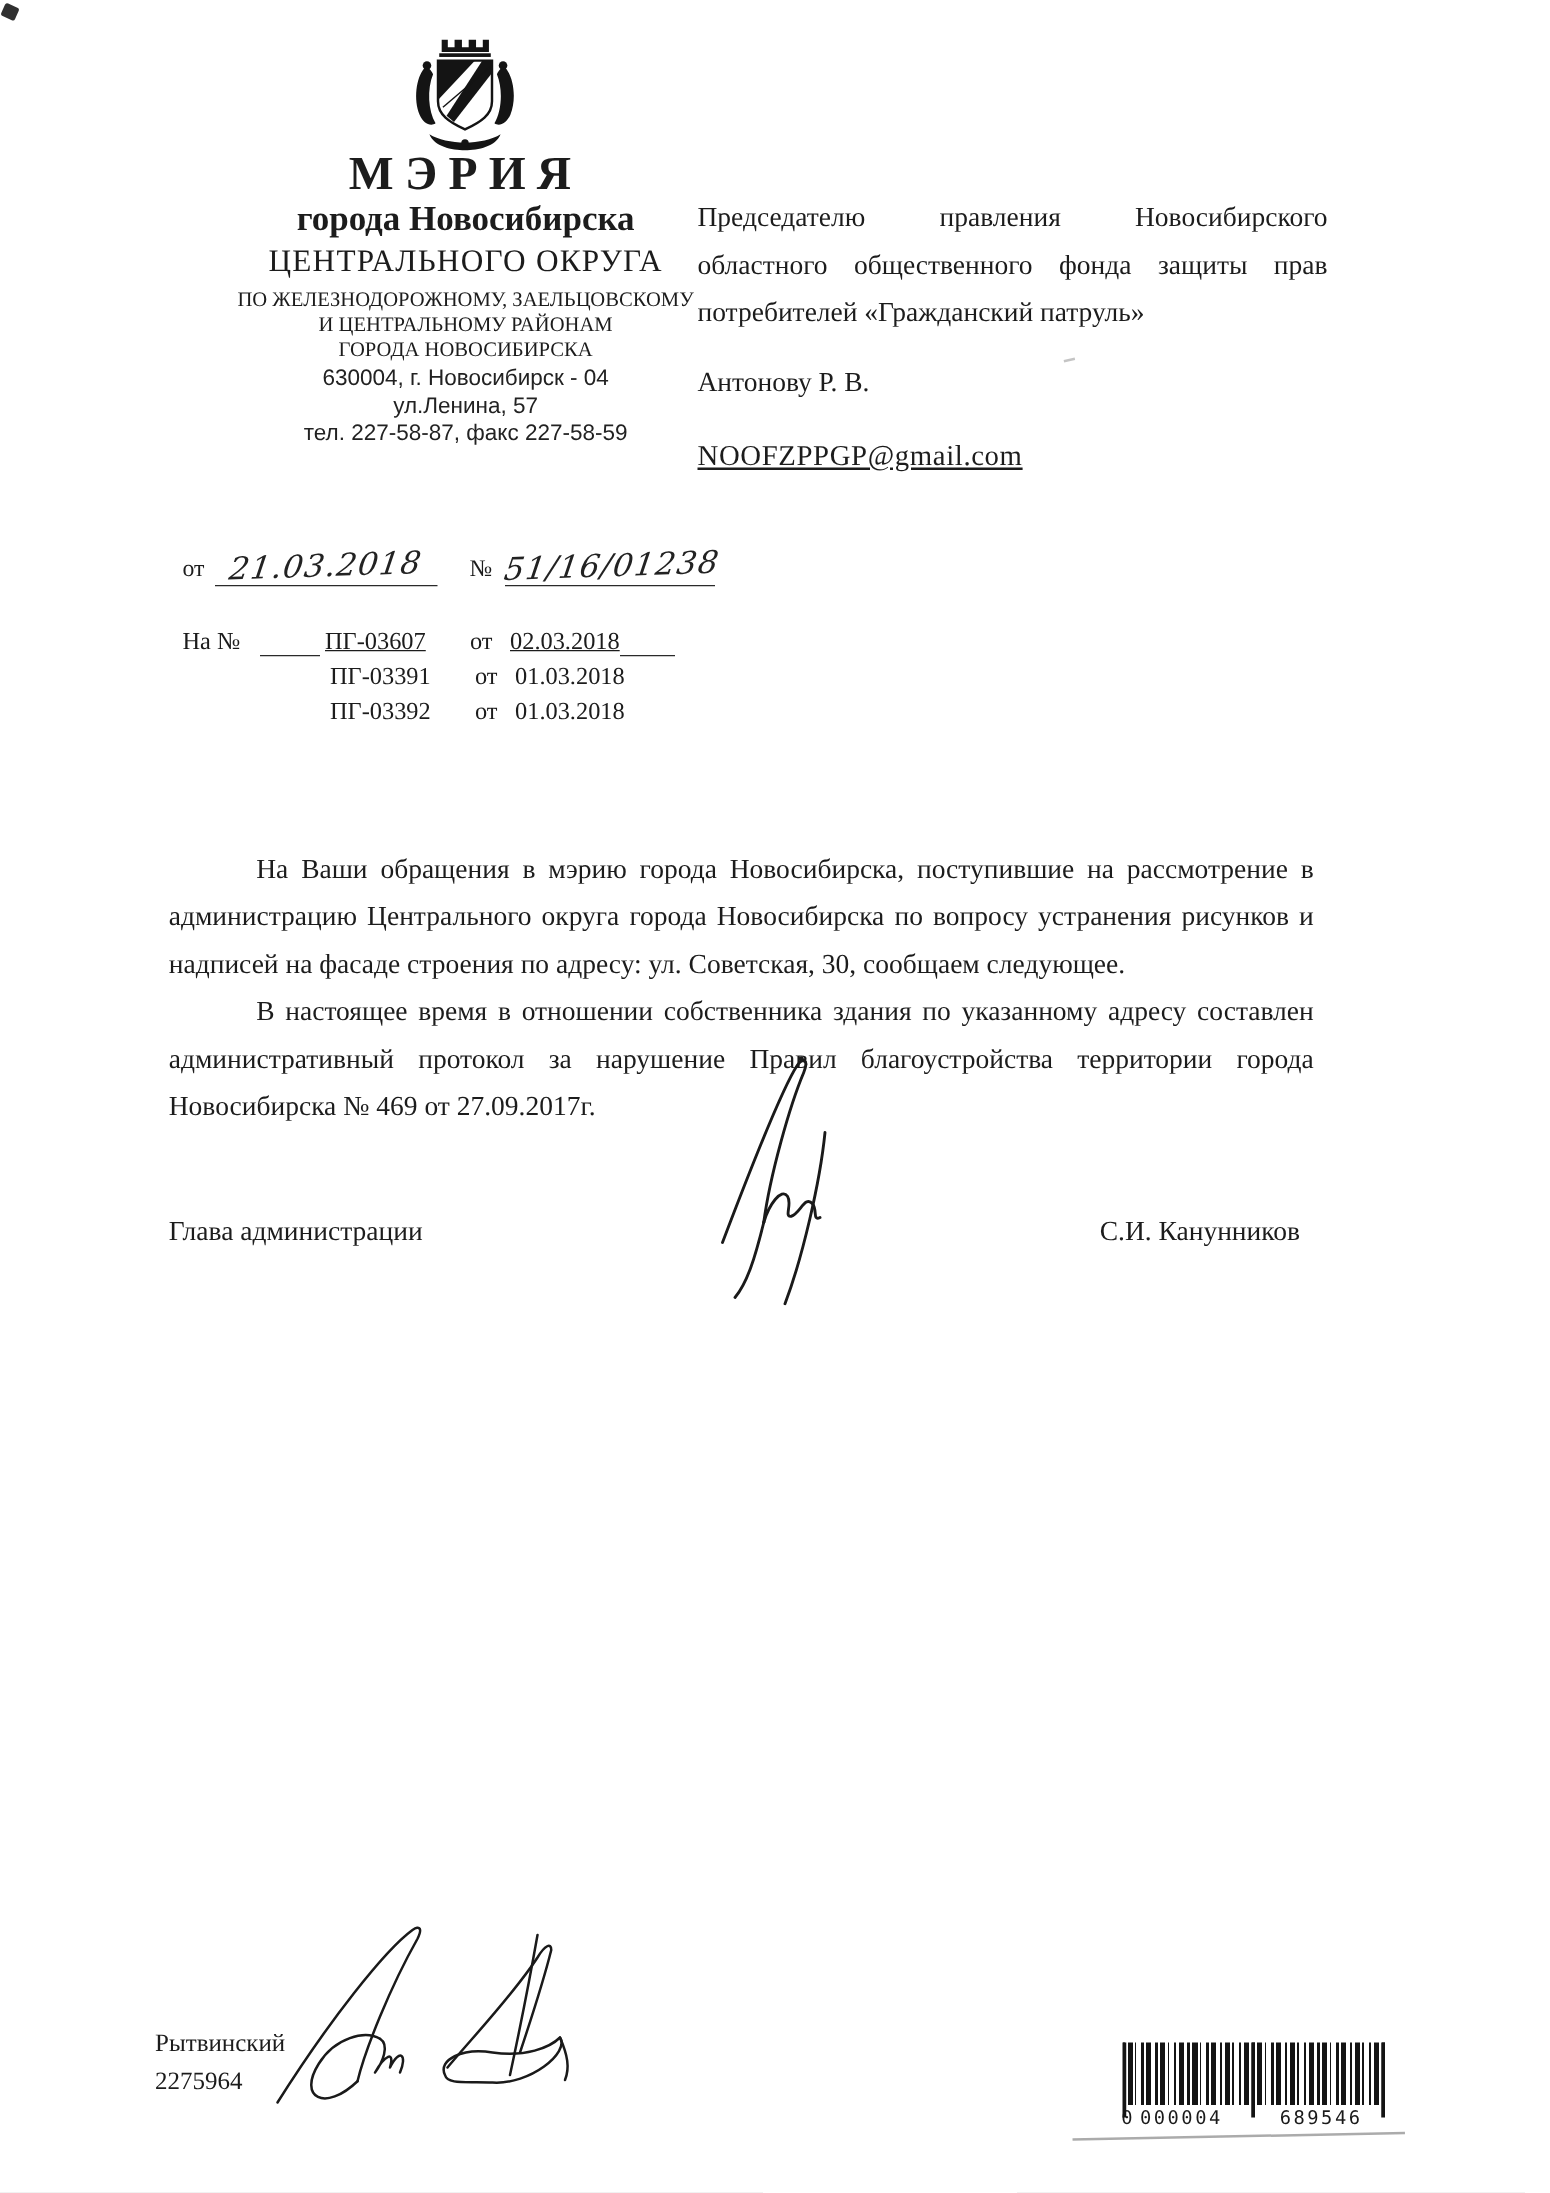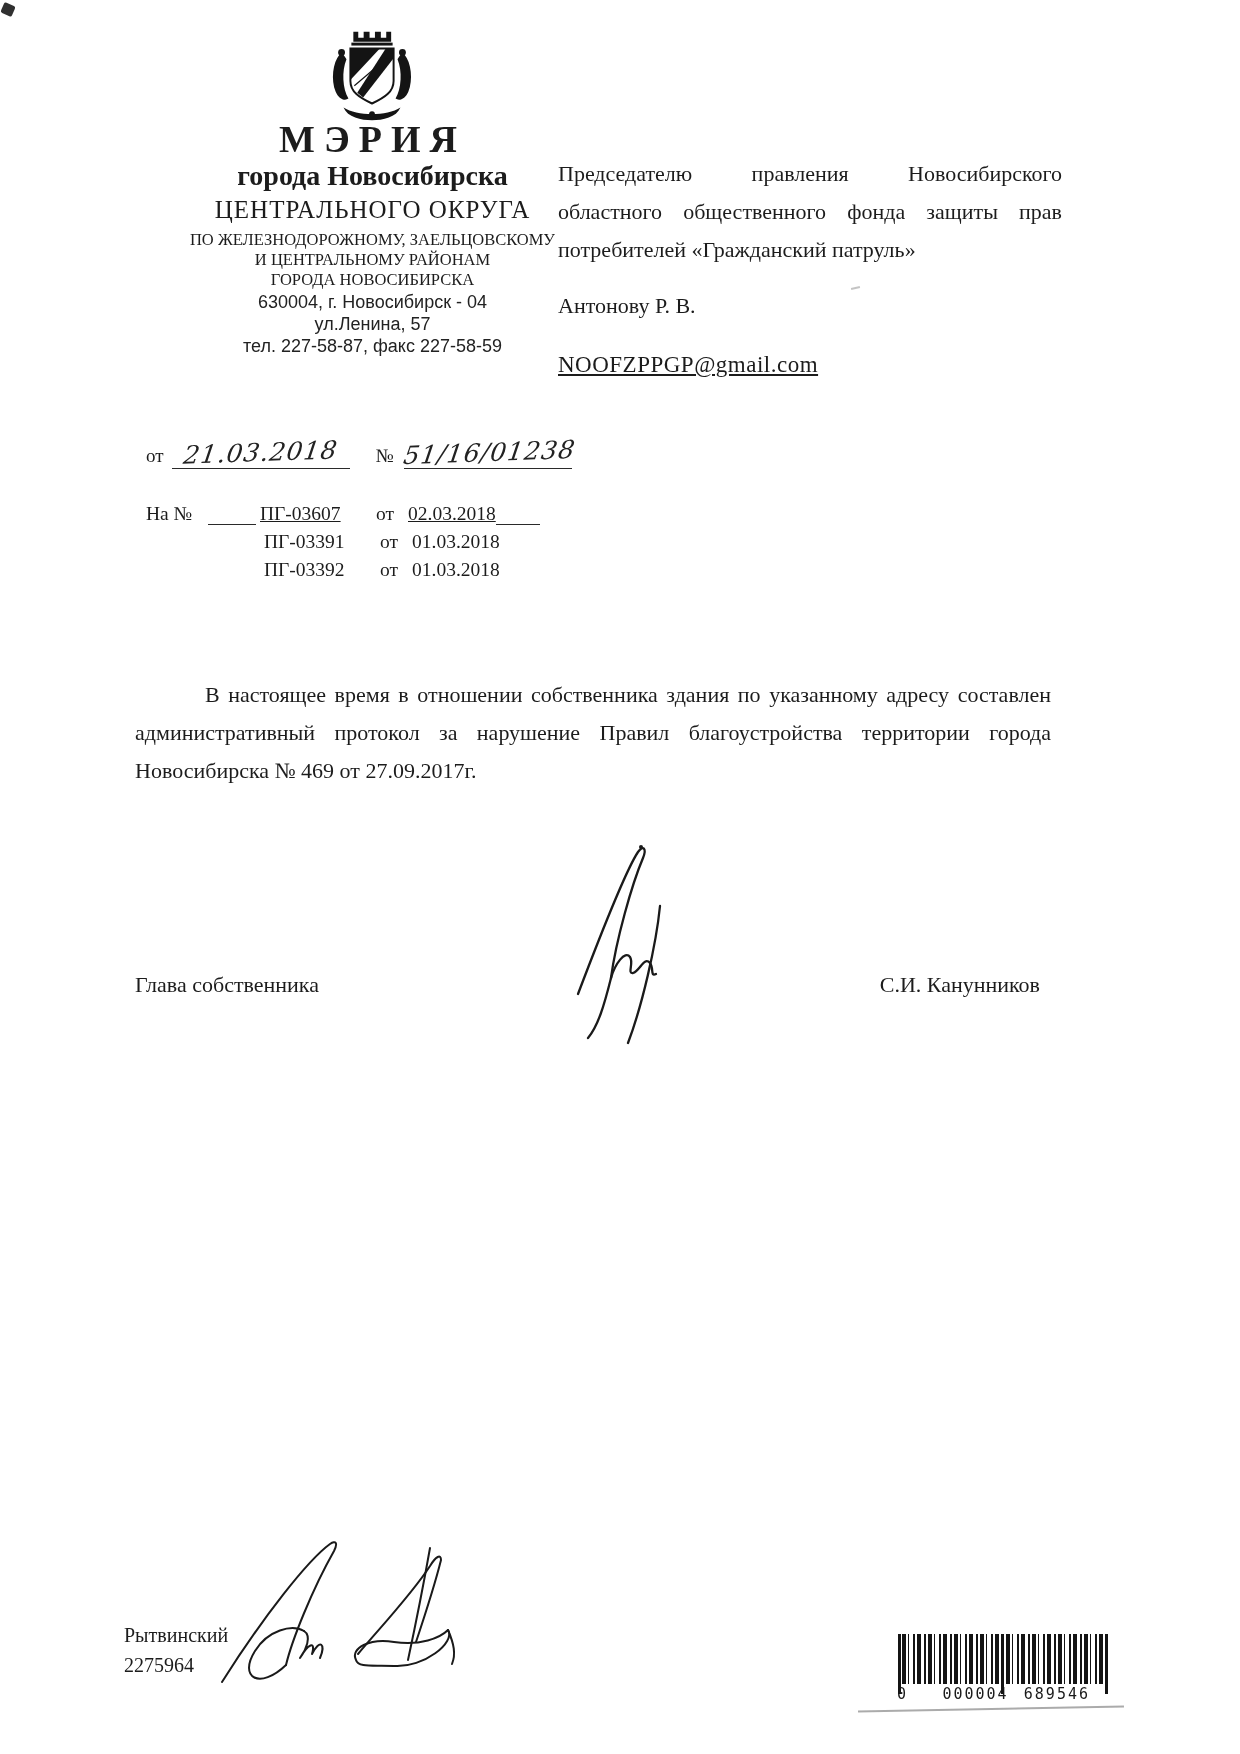--- a/index.html
+++ b/index.html
@@ -71,21 +71,21 @@
       #141414 10px,#141414 11px,#fff 11px,#fff 15px,
       #141414 15px,#141414 17px,#fff 17px,#fff 19px,
       #141414 19px,#141414 23px,#fff 23px,#fff 26px);
   }
   .guard{position:absolute;top:0;width:3px;height:60px;background:#141414;}
   .guard.g-left{left:0;}
   .guard.g-mid{left:49%;}
   .guard.g-right{right:0;}
   .bc-digits{display:flex;margin-top:1px;font-family:"DejaVu Sans Mono","Liberation Mono",monospace;font-size:15px;color:#1a1a1a;}
   .bc-d0{width:24px;margin-left:-16px;text-align:right;padding-right:6px;}
-  .bc-d1{width:46%;text-align:right;letter-spacing:2px;}
+  .bc-d1{width:46%;text-align:left;letter-spacing:2px;}
   .bc-d2{width:46%;text-align:center;letter-spacing:2px;}
   
   .corner-artifact{position:absolute;left:2px;top:4px;width:12px;height:11px;background:#1a1a1a;transform:rotate(24deg);border-radius:2px;opacity:.9;}
   .scan-line{position:absolute;left:858px;top:1708px;width:266px;height:2px;background:#8f8f8f;transform:rotate(-1.1deg);opacity:.75;}
   .tiny-dash{position:absolute;left:851px;top:287px;width:9px;height:2px;background:#b5b5b5;transform:rotate(-12deg);opacity:.8;}
   svg .ink{stroke:#1a1a1a;fill:none;stroke-linecap:round;stroke-linejoin:round;}
 </style>
 </head>
 <body>
 
@@ -140,25 +140,26 @@
     </div>
   </div>
 
   <div class="recipient">
     <div class="recipient-title">Председателю правления Новосибирского областного общественного фонда защиты прав потребителей «Гражданский патруль»</div>
     <div class="recipient-name">Антонову Р. В.</div>
     <div class="recipient-email">NOOFZPPGP@gmail.com</div>
   </div>
 
   <div class="body-text">
+    <p>На Ваши обращения в мэрию города Новосибирска, поступившие на рассмотрение в администрацию Центрального округа города Новосибирска по вопросу устранения рисунков и надписей на фасаде строения по адресу: ул. Советская, 30, сообщаем следующее.</p>
     <p>В настоящее время в отношении собственника здания по указанному адресу составлен административный протокол за нарушение Правил благоустройства территории города Новосибирска № 469 от 27.09.2017г.</p>
   </div>
 
   <div class="sign-row">
-    <span>Глава собственника</span>
+    <span>Глава администрации</span>
     <span>С.И. Канунников</span>
   </div>
 
   <div class="sig-main">
     <svg viewBox="0 0 150 210" width="150" height="210">
       <path class="ink" stroke-width="2.3" d="M30,158 C52,100 78,34 90,16 C95,9 99,12 95,22 C84,48 68,104 63,142"></path>
       <path class="ink" stroke-width="2.3" d="M63,142 C67,128 77,114 82,121 C86,127 79,138 85,137 C92,135 96,120 102,127 C106,132 102,141 108,138"></path>
       <path class="ink" stroke-width="2.3" d="M112,70 C108,110 94,170 80,207"></path>
       <path class="ink" stroke-width="2.3" d="M63,142 C56,170 50,190 40,202"></path>
       <circle cx="93" cy="11" r="2" fill="#1a1a1a"></circle>

